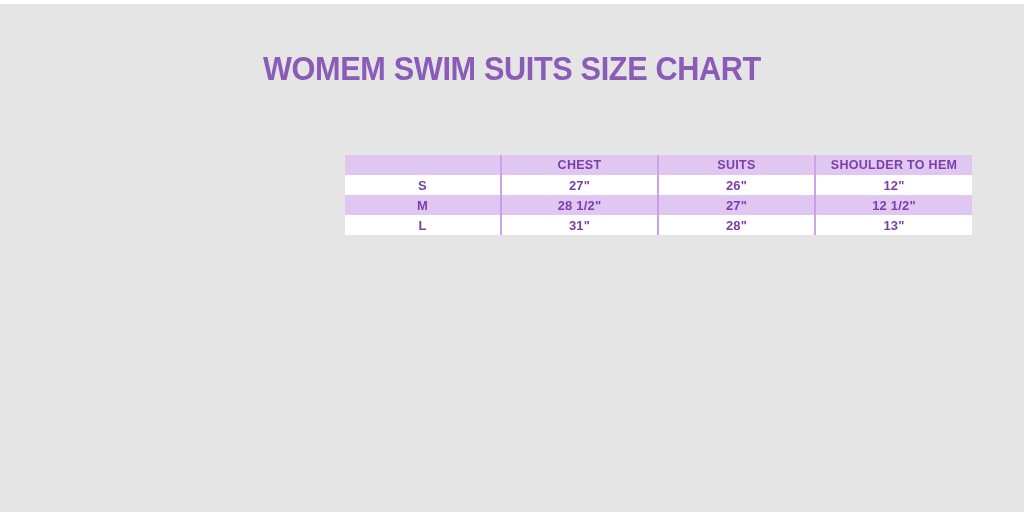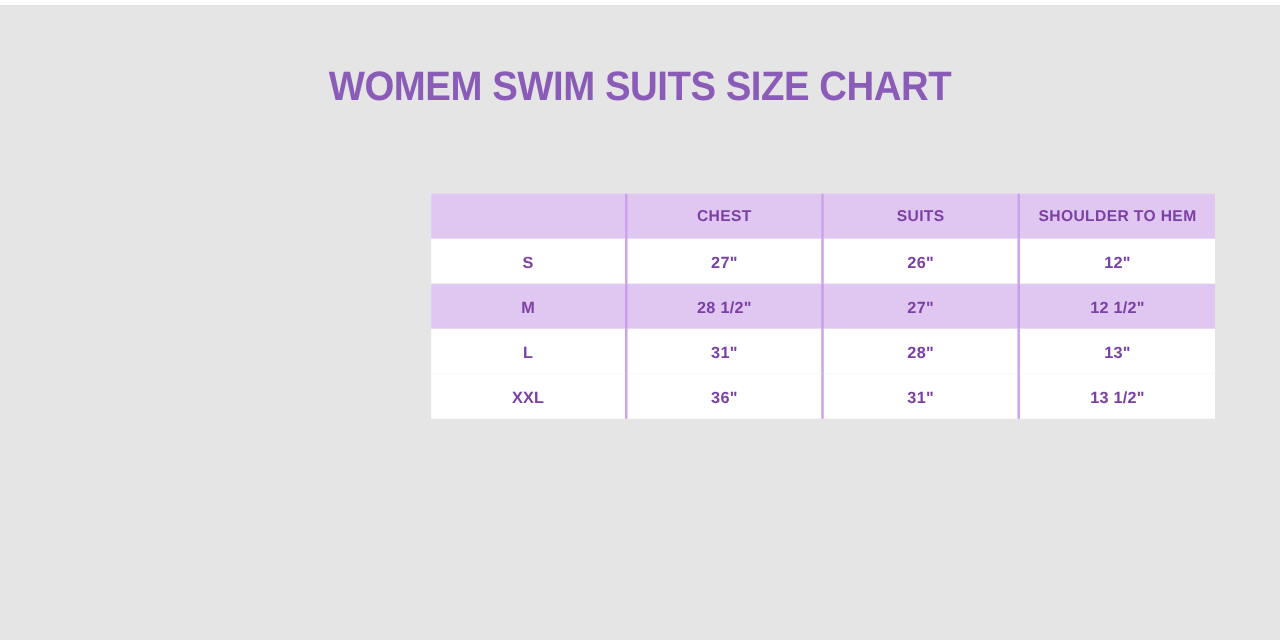--- a/index.html
+++ b/index.html
@@ -49,21 +49,21 @@
     width: 627px;
     border-collapse: collapse;
     table-layout: fixed;
   }
 
   #size-table col.c-size { width: 156px; }
   #size-table col.c-data { width: 157px; }
 
   #size-table th,
   #size-table td {
-    height: 36px;
+    height: 20px;
     padding: 0;
     text-align: center;
     vertical-align: middle;
     font-size: 13px;
     font-weight: bold;
     letter-spacing: 0.2px;
     color: #7b3fa6;
     border-left: 2px solid #cba4e8;
     white-space: nowrap;
   }
@@ -129,22 +129,16 @@
         <td>28 1/2"</td>
         <td>27"</td>
         <td>12 1/2"</td>
       </tr>
       <tr class="row-odd">
         <td>L</td>
         <td>31"</td>
         <td>28"</td>
         <td>13"</td>
       </tr>
-      <tr class="row-odd">
-        <td>XXL</td>
-        <td>36"</td>
-        <td>31"</td>
-        <td>13 1/2"</td>
-      </tr>
     </tbody>
   </table>
 
 </div>
 
 </body></html>

